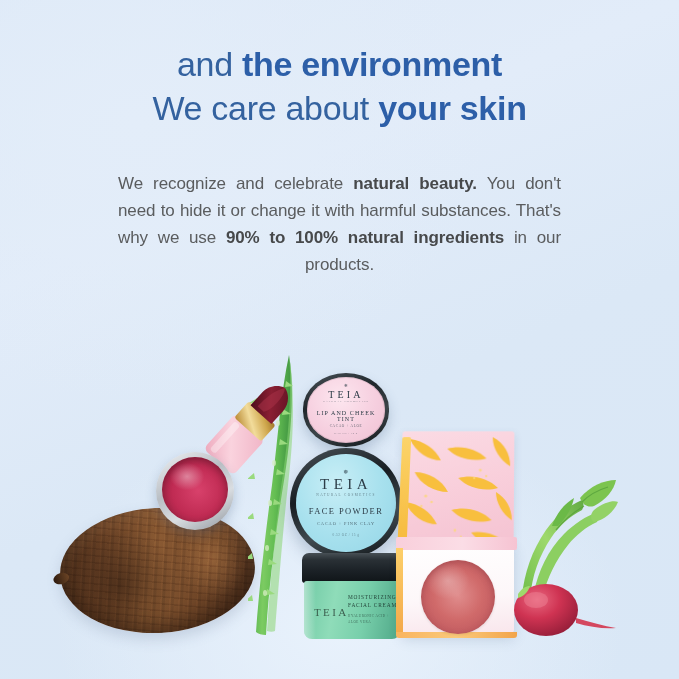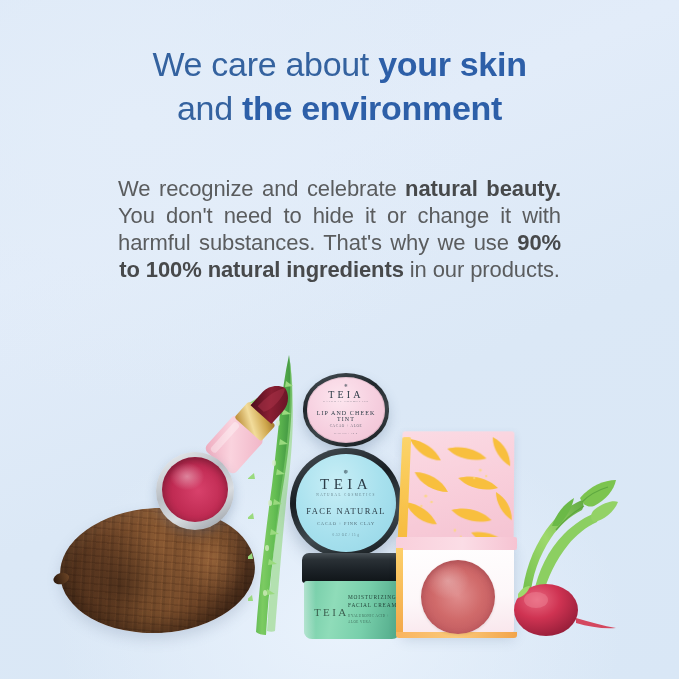--- a/index.html
+++ b/index.html
@@ -31,21 +31,21 @@
     line-height: 44px;
     font-weight: 300;
     letter-spacing: -0.3px;
   }
   .headline .b { font-weight: 700; color: #2d5fa8; }
 
   .body-copy {
     position: absolute;
     left: 118px; width: 443px;
     color: #5a5c5e;
-    font-size: 22px;
+    font-size: 17px;
     line-height: 27px;
     font-weight: 400;
     text-align: justify;
     text-align-last: center;
     letter-spacing: -0.1px;
   }
   .body-copy.p1 { top: 153px; }
   .body-copy.p2 { top: 278px; }
   .body-copy .b { font-weight: 700; color: #47494b; }
 
@@ -213,24 +213,24 @@
 
   .leafsvg { position:absolute; left:0; top:0; }
 </style>
 </head>
 <body>
 
 <div id="page">
 
   <div class="headline">
     <div>
+      <span>and </span><span class="b">the environment</span>
+    </div>
+    <div>
       <span>We care about </span><span class="b">your skin</span>
-    </div>
-    <div>
-      <span>and </span><span class="b">the environment</span>
     </div>
   </div>
 
   <p class="body-copy p1">
     <span>We recognize and celebrate </span><span class="b">natural beauty.</span><span> You don't need to hide it or change it with harmful substances. That's why we use </span><span class="b">90% to 100% natural ingredients</span><span> in our products.</span>
   </p>
 
 
   <div class="scene">
 
@@ -322,21 +322,21 @@
         <div class="brand" style="font-size:2.8px;letter-spacing:.5px;opacity:.55;margin-top:5px">0.35 OZ / 10 g</div>
       </div>
     </div>
 
     <div class="powder">
       <div class="outer"></div>
       <div class="inner">
         <div class="brand" style="font-size:6px;letter-spacing:.4px;opacity:.8">❅</div>
         <div class="brand" style="font-size:15px;letter-spacing:4.4px;margin-top:2px;font-weight:400">TEIA</div>
         <div class="brand" style="font-size:3.4px;letter-spacing:1.4px;opacity:.6;margin-top:2px">NATURAL COSMETICS</div>
-        <div class="brand" style="font-size:8.5px;letter-spacing:1.4px;margin-top:10px">FACE NATURAL</div>
+        <div class="brand" style="font-size:8.5px;letter-spacing:1.4px;margin-top:10px">FACE POWDER</div>
         <div class="brand" style="font-size:4.4px;letter-spacing:.9px;opacity:.72;margin-top:6px">CACAO + PINK CLAY</div>
         <div class="brand" style="font-size:3.4px;letter-spacing:.5px;opacity:.5;margin-top:8px">0.52 OZ / 15 g</div>
       </div>
     </div>
 
     <div class="cream">
       <div class="lid"></div>
       <div class="body">
         <div class="brand" style="position:absolute;left:10px;top:26px;font-size:11px;letter-spacing:2.4px;color:#2e4a3d;opacity:.85">TEIA</div>
         <div class="brand" style="position:absolute;left:44px;top:14px;font-size:5.4px;letter-spacing:.8px;color:#24453a;text-align:left">MOISTURIZING</div>

